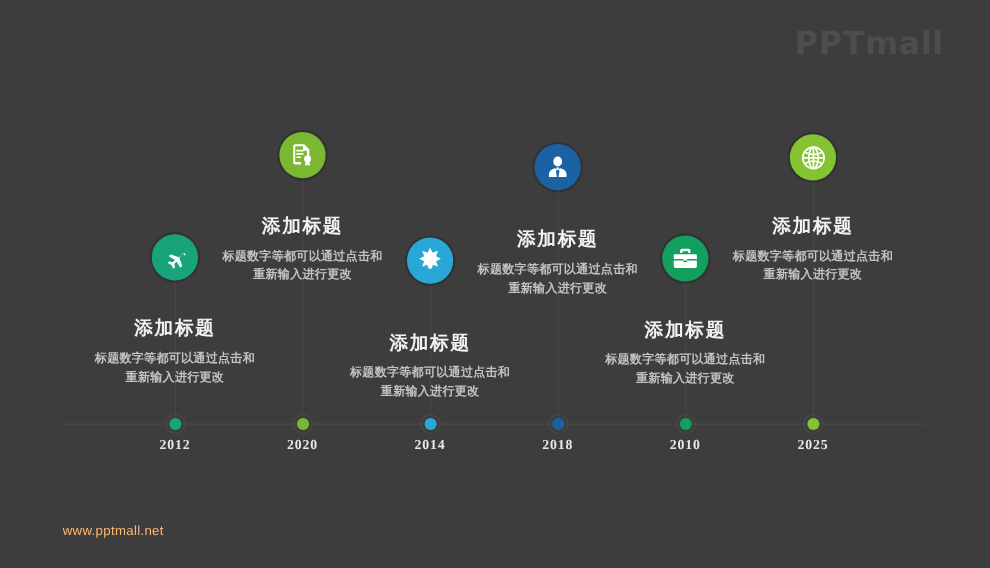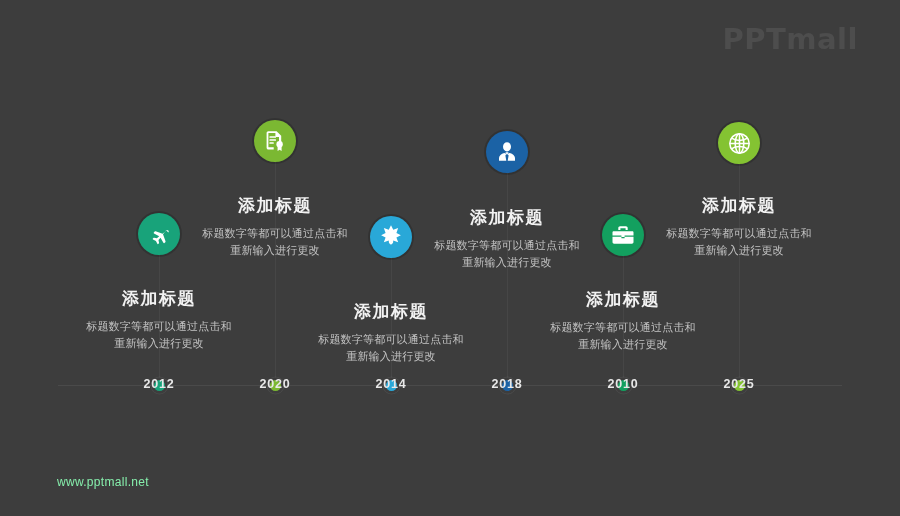--- a/index.html
+++ b/index.html
@@ -91,49 +91,51 @@
   }
   .t-body {
     font-size: 11px;
     color: #c2c2c2;
     line-height: 1.55;
     margin: 0;
     letter-spacing: 0.2px;
     width: 150px;
     margin-left: auto;
     margin-right: auto;
+    font-weight: bold;
   }
   .axis-dot {
     position: absolute;
     top: 380px;
     width: 11px;
     height: 11px;
     margin-left: -5.5px;
     border-radius: 50%;
     box-shadow: 0 0 0 2.5px #3d3d3d, 0 0 0 3.5px rgba(255,255,255,0.07);
   }
   .year {
     position: absolute;
-    top: 377px;
+    top: 397px;
     width: 90px;
     margin-left: -45px;
     text-align: center;
     font-size: 12.5px;
     font-weight: bold;
     color: #e8e8e8;
     letter-spacing: 0.8px;
+    font-family: Liberation Serif, serif;
   }
 
   
   #footer {
     position: absolute;
     left: 57px;
     top: 475px;
     font-size: 12px;
-    color: #86efac;
+    color: #fdba74;
     letter-spacing: 0.3px;
   }
 </style>
 </head>
 <body>
 
 <div id="stage">
 
   <div id="logo">PPTmall</div>
 

